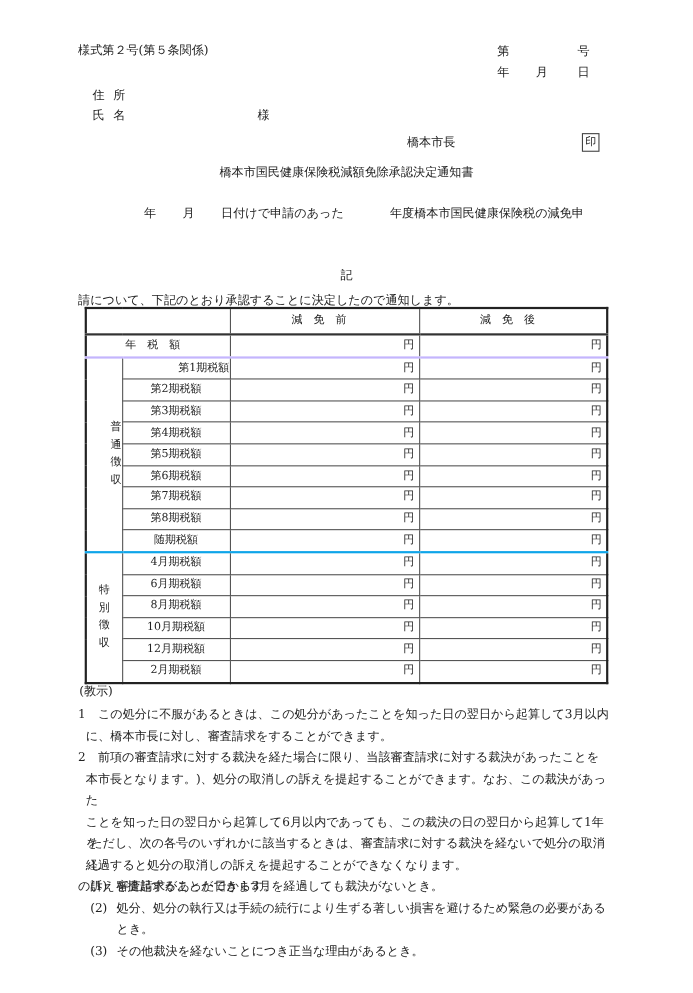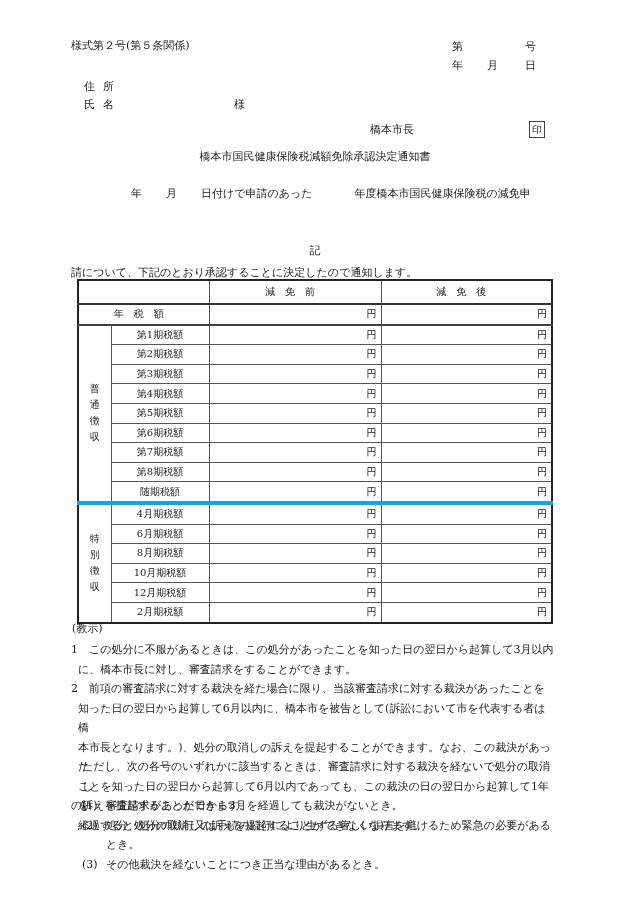--- a/index.html
+++ b/index.html
@@ -37,23 +37,23 @@
   }
   #tbl td, #tbl th {
     border: 1px solid #555; padding: 0; height: 18.6px; font-weight: normal;
     font-size: 10px; line-height: 18px;
   }
   #tbl th { height: 22px; letter-spacing: 10px; text-align: center; }
   #tbl .rowlabel { text-align: center; }
   #tbl .yen { text-align: right; padding-right: 4px; }
   #tbl .grp { text-align: center; vertical-align: middle; line-height: 16px; }
   #tbl .grp span { display: block; }
-  #tbl tr.sep td { border-top: 4px solid #0ea5e9; }
+  #tbl tr.sep td { border-top: 2px solid #0ea5e9; }
   #tbl tr.annual td { border-top: 2px solid #333; }
-  #tbl tr.first-sep td { border-top: 2px solid #404040; }
+  #tbl tr.first-sep td { border-top: 2px solid #c4b5fd; text-align: right; }
   .annual-label { letter-spacing: 10px; }
 
   #kyoji-label { left: 72px; top: 622px; }
   .para { position: absolute; left: 71px; width: 485px; line-height: 19.5px; font-size: 11px; }
   #p1 { top: 640px; }
   #p2 { top: 679px; }
   #p3 { top: 757px; }
   .para .num { display: inline-block; width: 18px; }
   .para .cont { padding-left: 7px; display: block; }
   .para .line { display: block; }
@@ -197,21 +197,20 @@
 </table>
 
 <div class="abs t" id="kyoji-label">(教示)</div>
 
 <div class="para" id="p1">
   <span class="line"><span class="num">1</span><span>この処分に不服があるときは、この処分があったことを知った日の翌日から起算して3月以内</span></span>
   <span class="cont">に、橋本市長に対し、審査請求をすることができます。</span>
 </div>
 <div class="para" id="p2">
   <span class="line"><span class="num">2</span><span>前項の審査請求に対する裁決を経た場合に限り、当該審査請求に対する裁決があったことを</span></span>
-  <span class="cont">知った日の翌日から起算して6月以内に、橋本市を被告として(訴訟において市を代表する者は橋</span>
   <span class="cont">本市長となります。)、処分の取消しの訴えを提起することができます。なお、この裁決があった</span>
   <span class="cont">ことを知った日の翌日から起算して6月以内であっても、この裁決の日の翌日から起算して1年を</span>
   <span class="cont">経過すると処分の取消しの訴えを提起することができなくなります。</span>
 </div>
 <div class="para" id="p3">
   <span class="cont" style="padding-left:11px">ただし、次の各号のいずれかに該当するときは、審査請求に対する裁決を経ないで処分の取消し</span>
   <span class="line">の訴えを提起することができます。</span>
 </div>
 <div id="items">
     <div class="item"><span class="inum">(1)</span><span>審査請求があった日から3月を経過しても裁決がないとき。</span></div>

